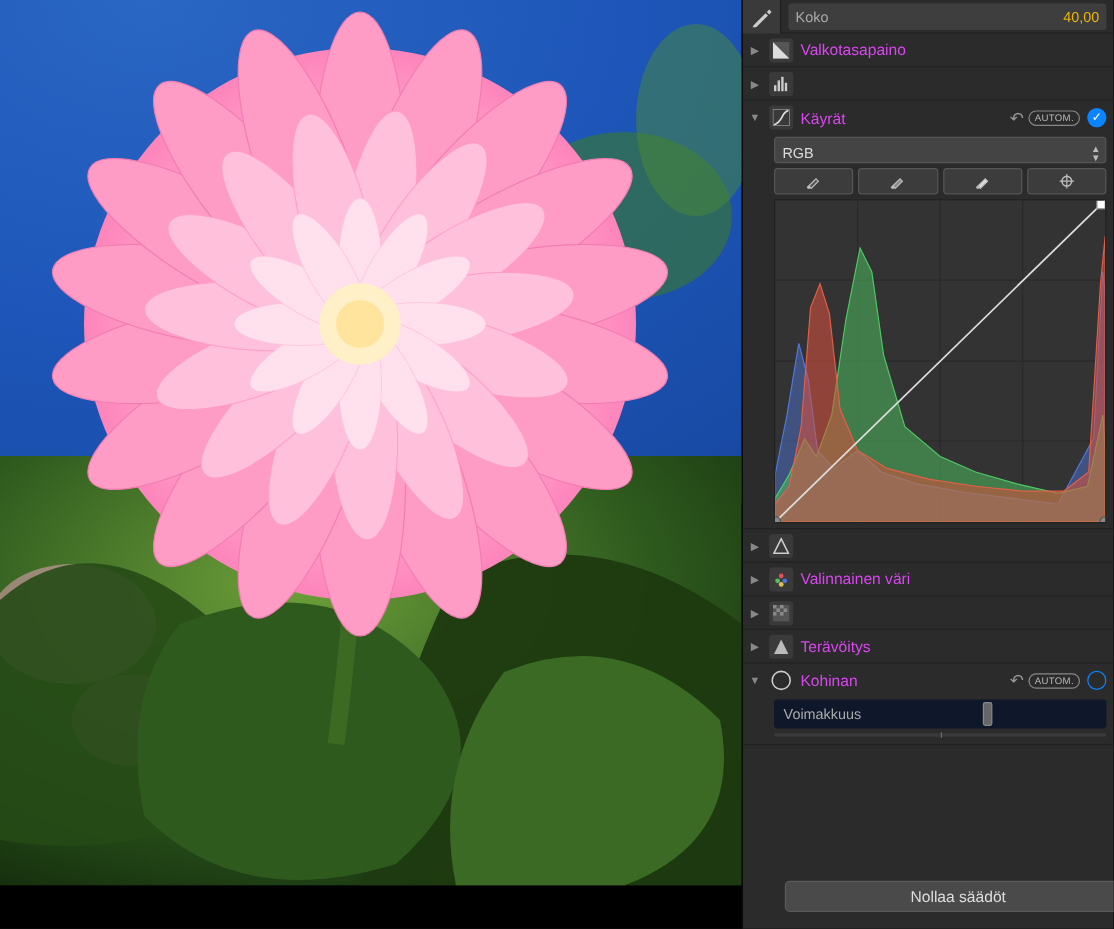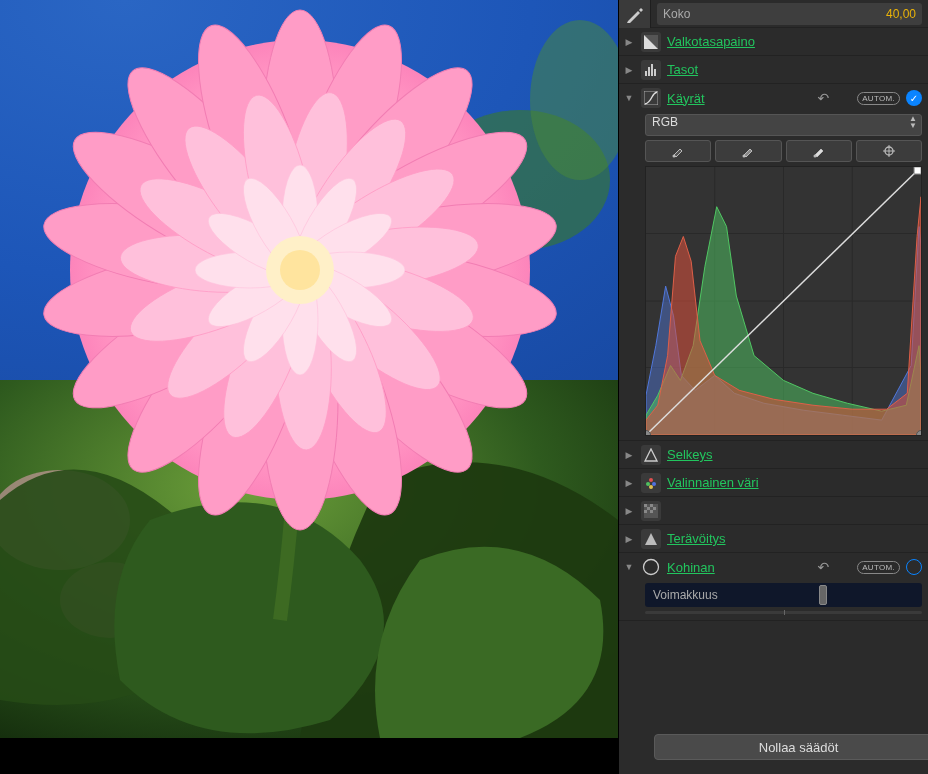--- a/index.html
+++ b/index.html
@@ -11,37 +11,37 @@
   
   .sidebar { width: 310px; height: 774px; background: #2b2b2b; border-left: 1px solid #000; display:flex; flex-direction:column; font-size:13px; }
 
   .row { display:flex; align-items:center; height:28px; padding: 0 6px 0 4px; border-bottom:1px solid #222; position:relative; }
   .row.expanded { border-bottom:none; }
 
   .disclosure { width:12px; display:flex; align-items:center; justify-content:center; color:#888; font-size:9px; user-select:none; }
 
   .tile { width:20px; height:20px; margin: 0 6px; display:flex; align-items:center; justify-content:center; background:#3a3a3a; border-radius:3px; }
 
-  .label { flex:1; color:#22c55e;text-decoration:underline; }
+  .label { flex:1; color:#d946ef; }
 
   .revert { color:#999; font-size:14px; margin-right:4px; cursor:pointer; }
-  .pill { font-size:8px; letter-spacing:0.3px; border:1px solid #888; border-radius:8px; padding:1px 4px; color:#bbb; margin-right:6px;margin-left:24px; }
+  .pill { font-size:8px; letter-spacing:0.3px; border:1px solid #888; border-radius:8px; padding:1px 4px; color:#bbb; margin-right:6px; }
   .check { width:16px; height:16px; border-radius:50%; display:flex; align-items:center; justify-content:center; font-size:10px; }
   .check.on { background:#0a84ff; color:#fff; }
   .check.off { border:1.5px solid #0a84ff; }
 
   
   .koko-row { display:flex; align-items:center; height:28px; border-bottom:1px solid #222; }
   .retouch-btn { width:32px; height:28px; display:flex; align-items:center; justify-content:center; background:#3a3a3a; border-right:1px solid #1e1e1e; }
   .koko-field { flex:1; display:flex; align-items:center; background:#3e3e3e; height:22px; margin:3px 6px 3px 6px; border-radius:3px; padding:0 6px; font-size:12px; color:#aaa;justify-content:center; }
   .koko-field .val { margin-left:auto; color:#eab308; }
 
   
   .curves-body { padding: 2px 6px 4px 26px; border-bottom:1px solid #222; }
-  .rgb-select { width:100%; height:22px; background:#444; border:1px solid #555; border-radius:3px; display:flex; align-items:flex-start; padding:0 6px; color:#ddd; font-size:12px; position:relative; }
+  .rgb-select { width:100%; height:22px; background:#444; border:1px solid #555; border-radius:3px; display:flex; align-items:flex-end; padding:0 6px; color:#ddd; font-size:12px; position:relative; }
   .rgb-select .caret { position:absolute; right:4px; font-size:8px; color:#bbb; line-height:7px; }
 
   .picker-bar { display:flex; gap:4px; margin-top:4px; }
   .picker-btn { flex:1; height:22px; background:#3c3c3c; border:1px solid #555; border-radius:3px; display:flex; align-items:center; justify-content:center; }
 
   .histo-box { margin-top:4px; width:100%; height:270px; background:#333; border:1px solid #222; position:relative; overflow:hidden; }
   .histo-box svg { position:absolute; inset:0; width:100%; height:100%; }
   .grid-line { stroke:#2a2a2a; stroke-width:1; }
   .diag { stroke:#ddd; stroke-width:1.5; }
   .hred { fill:rgba(220,80,60,0.55); stroke:#e06048; stroke-width:1; }
@@ -196,21 +196,20 @@
   <div class="row">
     <span class="disclosure">▶</span>
     <span class="tile">
       <svg width="14" height="14" viewBox="0 0 14 14">
           <rect x="1" y="8" width="2" height="5" fill="#ccc"></rect>
           <rect x="4" y="4" width="2" height="9" fill="#ccc"></rect>
           <rect x="7" y="1" width="2" height="12" fill="#ccc"></rect>
           <rect x="10" y="6" width="2" height="7" fill="#ccc"></rect>
         </svg>
     </span>
-    <span class="label">Tasot</span>
   </div>
 
   <div class="row expanded">
     <span class="disclosure">▼</span>
     <span class="tile">
       <svg width="14" height="14" viewBox="0 0 14 14">
           <rect width="14" height="14" fill="none" stroke="#aaa"></rect>
           <path d="M1 13 Q5 12 8 6 Q10 2 13 1" stroke="#ddd" fill="none" stroke-width="1.4"></path>
         </svg>
     </span>
@@ -276,21 +275,20 @@
     </div>
   </div>
 
   <div class="row">
     <span class="disclosure">▶</span>
     <span class="tile">
       <svg width="14" height="14" viewBox="0 0 14 14">
           <path d="M1 13 L7 1 L13 13 Z" fill="none" stroke="#ccc" stroke-width="1.3"></path>
         </svg>
     </span>
-    <span class="label">Selkeys</span>
   </div>
 
   <div class="row">
     <span class="disclosure">▶</span>
     <span class="tile">
       <svg width="14" height="14" viewBox="0 0 14 14">
         <circle cx="7" cy="4" r="2" fill="#e05050"></circle>
           <circle cx="4" cy="8" r="2" fill="#50c060"></circle>
         <circle cx="10" cy="8" r="2" fill="#5070e0"></circle>
           <circle cx="7" cy="11" r="2" fill="#e0c050"></circle>

